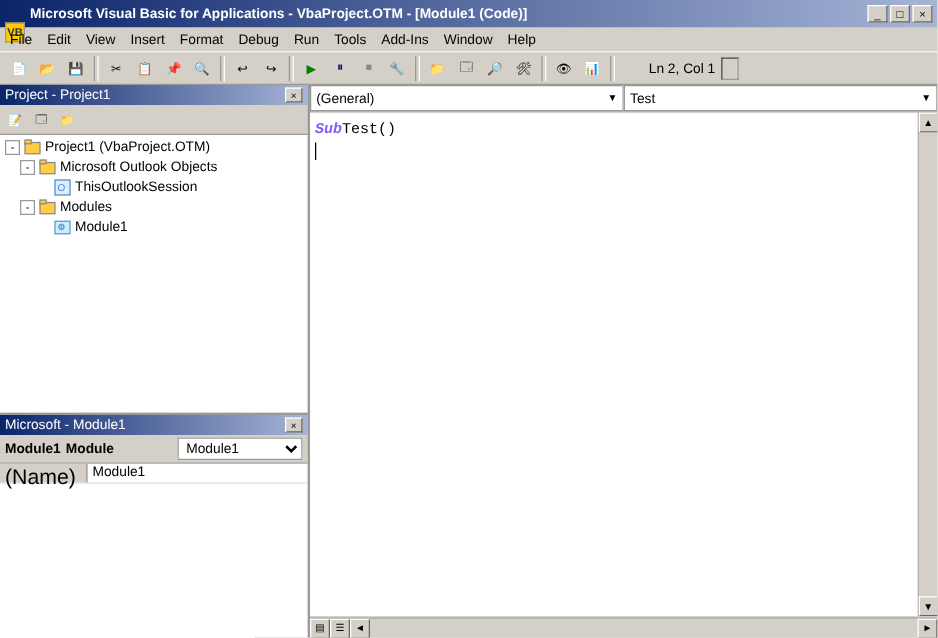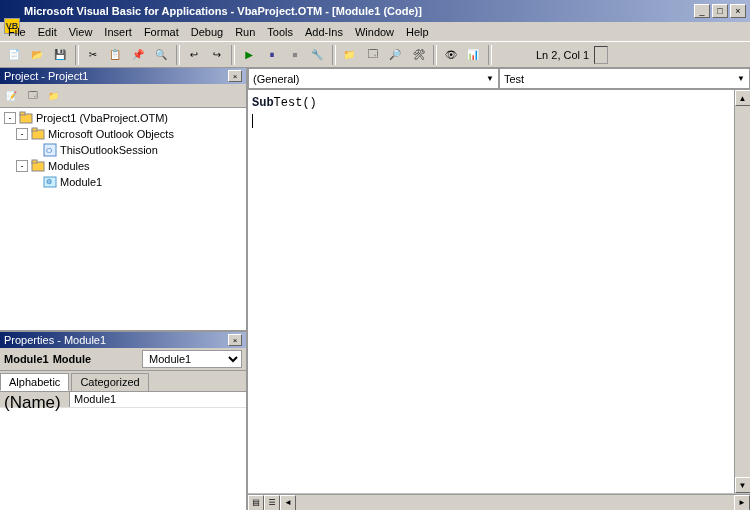--- a/index.html
+++ b/index.html
@@ -103,21 +103,21 @@
       font-size: 10px;
     }
     .toolbar-sep {
       width: 4px;
       height: 20px;
       border-left: 1px solid #999;
       border-right: 1px solid #fff;
       margin: 0 2px;
     }
     .toolbar-status {
-      margin-left: 25px;
+      margin-left: 8px;
       font-size: 11px;
       color: #000;
       padding-left: 16px;
     }
 
     
     .main-layout {
       display: flex;
       height: calc(510px - 22px - 20px - 26px);
       background: #d4d0c8;
@@ -331,21 +331,21 @@
       font-size: 12px;
       padding: 4px;
       overflow: auto;
       position: relative;
     }
     .code-line {
       height: 18px;
       display: flex;
       align-items: center;
     }
-    .code-keyword { color: #0f172a; font-weight: bold; }
+    .code-keyword { color: #8b5cf6; font-weight: bold; font-style: italic; }
     .code-cursor {
       display: inline-block;
       width: 1px;
       height: 14px;
       background: black;
       vertical-align: middle;
     }
 
     
     .code-scrollbar-v {
@@ -539,33 +539,29 @@
               <text x="3" y="9" font-size="7" fill="#5599cc" font-family="Arial" font-weight="bold">⚙</text>
             </svg>
           </span>
           <span>Module1</span>
         </div>
       </div>
     </div>
 
     <div class="properties-panel">
       <div class="panel-header">
-        <span>Properties - Module1</span>
+        <span>Microsoft - Module1</span>
         <div class="panel-close">×</div>
       </div>
       <div class="prop-name-row">
         <span class="prop-name-label">Module1</span>
         <span class="prop-name-value">Module</span>
         <select class="prop-dropdown">
           <option>Module1</option>
         </select>
-      </div>
-      <div class="prop-tabs">
-        <div class="prop-tab active">Alphabetic</div>
-        <div class="prop-tab">Categorized</div>
       </div>
       <div class="prop-table">
         <div class="prop-row">
           <div class="prop-key">(Name)</div>
           <div class="prop-val">Module1</div>
         </div>
       </div>
     </div>
 
   </div>

